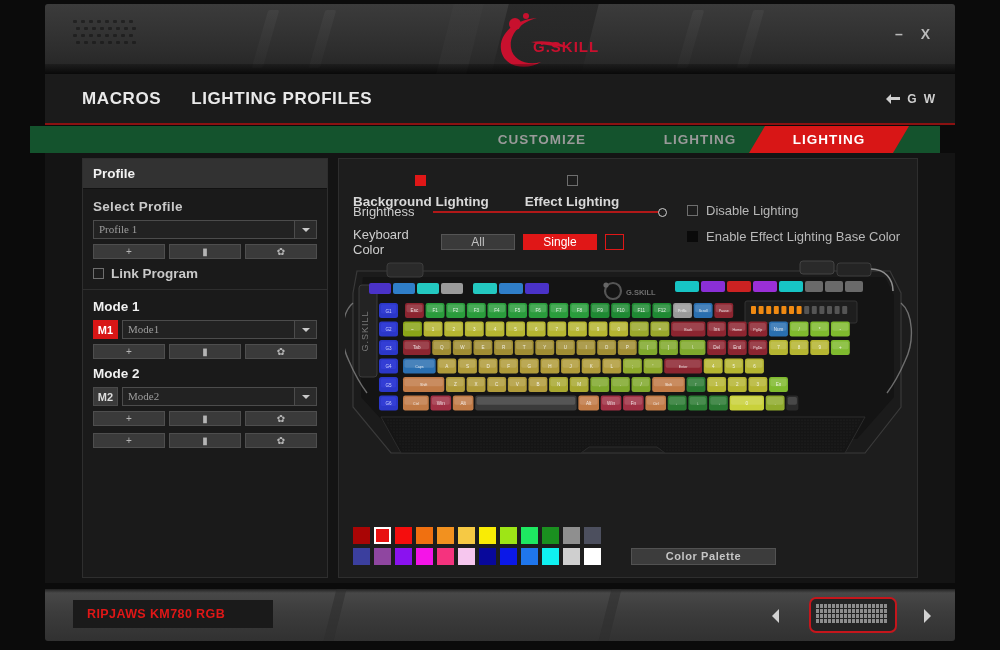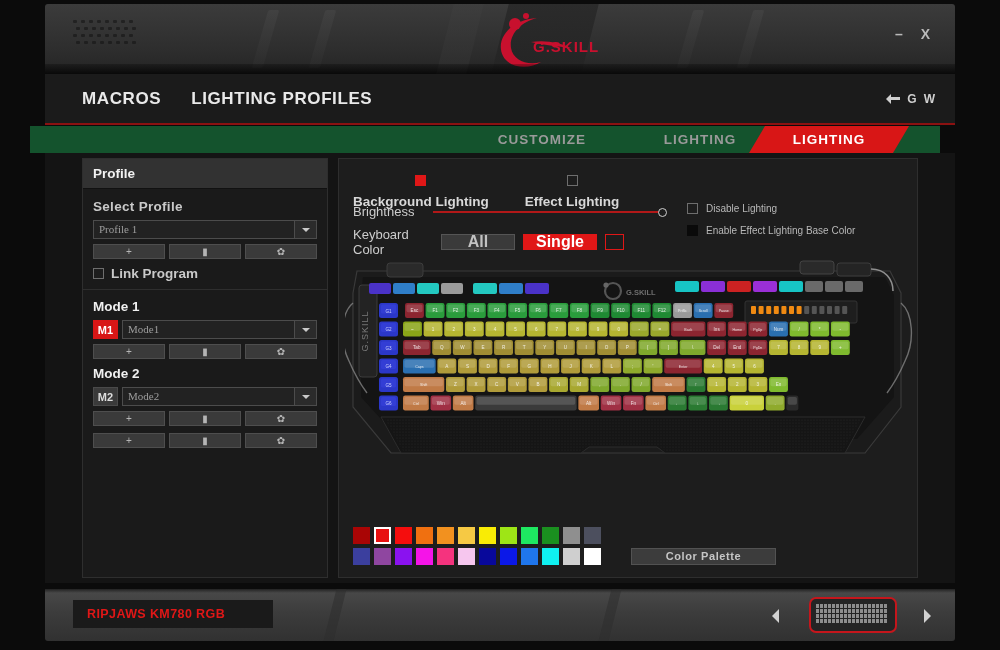--- a/index.html
+++ b/index.html
@@ -177,35 +177,35 @@
   }
   .slider .knob {
     position:absolute; right:-2px; top:2px; width:9px; height:9px; border-radius:50%;
     background:#1d1d1d; border:1.5px solid #cfcfcf; cursor:pointer;
   }
 
   .ctl-kbmode { position:absolute; left:14px; top:68px; display:flex; align-items:center; gap:8px; }
   .ctl-kbmode .t { color:#cdcdcd; font-size:13px; width:80px; }
   .mbtn {
     width:74px; height:16px; line-height:14px; text-align:center;
-    font-size:16px; font-weight:bold; color:#c2c2c2;
+    font-size:12px; font-weight:normal; color:#c2c2c2;
     background:#3a3a3a; border:1px solid #555; cursor:pointer;
   }
   .mbtn.active { background:#e01717; color:#fff; border-color:#e01717; }
   .marquee-btn {
     width:19px; height:16px; border:1px solid #e01717; position:relative; cursor:pointer;
     background:#1d1d1d;
   }
   .marquee-btn i {
     position:absolute; width:4px; height:4px; border:1px solid #e01717;
   }
 
   .ctl-right { position:absolute; left:348px; top:44px; }
   .ctl-right .r { display:flex; align-items:center; gap:8px; margin-bottom:11px; }
-  .ctl-right .r .t { color:#b8b8b8; font-size:10px; }
+  .ctl-right .r .t { color:#b8b8b8; font-size:13px; }
 
   
   .kb-stage { position:absolute; left:6px; top:98px; width:568px; height:218px; }
 
   
   .palette { position:absolute; left:14px; top:368px; }
   .pal-row { display:flex; gap:4px; margin-bottom:4px; }
   .sw { width:17px; height:17px; cursor:pointer; display:block; }
   .sw.sel { outline:2px solid #ffffff; outline-offset:-2px; }
   .pal-btn {

